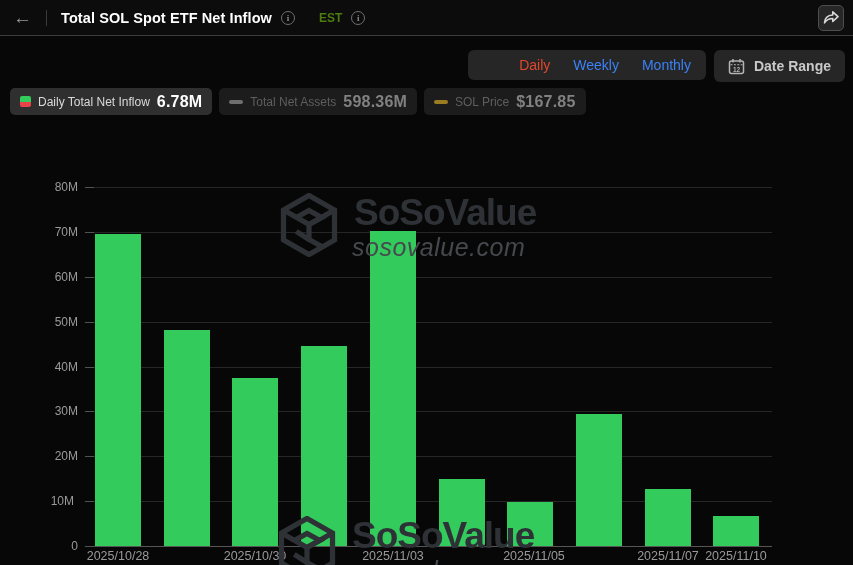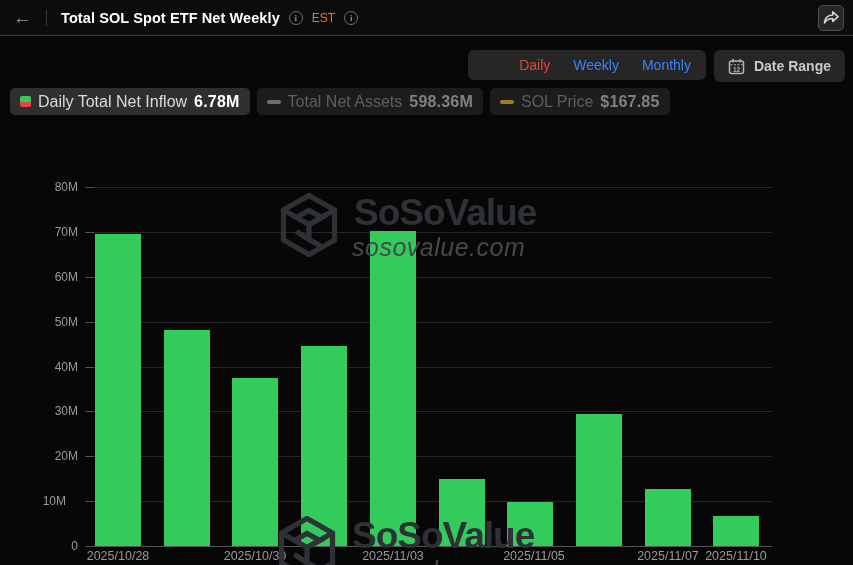--- a/index.html
+++ b/index.html
@@ -10,41 +10,41 @@
   
   .header { position:absolute; top:0; left:0; width:853px; height:36px;
             background:#0c0c0c; border-bottom:1px solid #3d3d3d;
             display:flex; align-items:center; }
   .back-arrow { color:#9c9c9c; font-size:19px; margin-left:13px; line-height:1; cursor:pointer; }
   .hdr-divider { width:1px; height:16px; background:#3a3a3a; margin:0 14px; }
   .page-title { color:#ffffff; font-size:14.5px; font-weight:bold; letter-spacing:.1px; }
   .info-icon { width:14px; height:14px; border:1.2px solid #6f6f6f; border-radius:50%;
                color:#8a8a8a; font-size:9px; font-weight:bold; display:flex; align-items:center;
                justify-content:center; margin-left:9px; font-family:"Liberation Serif", serif; }
-  .est-label { color:#f97316; font-size:12px; font-weight:normal; margin-left:9px; }
+  .est-label { color:#4d7c0f; font-size:12px; font-weight:bold; margin-left:24px; }
   .share-btn { margin-left:auto; margin-right:9px; width:26px; height:26px; background:#272727;
                border:1px solid #4e4e4e; border-radius:5px; display:flex; align-items:center;
                justify-content:center; cursor:pointer; }
 
   
   .controls { position:absolute; top:50px; right:8px; display:flex; gap:8px; }
   .tab-group { background:#262626; border-radius:6px; height:30px; display:flex;
                align-items:center; padding:0 15px; gap:23px; }
   .tab { color:#3b82f6; font-size:14px; cursor:pointer; }
   .tab.active { color:#e0482e;margin-left:36px; }
   .date-range-btn { background:#262626; border-radius:6px; height:30px; display:flex;
                     align-items:center; padding:16px 14px; gap:9px; cursor:pointer; }
   .date-range-label { color:#c9c9c9; font-size:14px; font-weight:bold; }
 
   
   .legend { position:absolute; top:88px; left:10px; display:flex; gap:7px; }
   .pill { height:27px; border-radius:5px; display:flex; align-items:center; padding:0 10px; gap:7px; cursor:pointer; }
   .pill.active { background:#2f2f2f; }
   .pill.inactive { background:#1c1c1c; }
-  .pill-label { font-size:16px; }
+  .pill-label { font-size:12px; }
   .pill.active .pill-label { color:#dadada; }
   .pill.inactive .pill-label { color:#5e5e5e; }
   .pill-value { font-size:16px; font-weight:bold; letter-spacing:.2px;text-align:center; }
   .pill.active .pill-value { color:#ffffff; }
   .pill.inactive .pill-value { color:#818181; }
   .swatch-bar { width:11px; height:11px; border-radius:2px; overflow:hidden; display:flex; flex-direction:column; }
   .swatch-bar .g { flex:1.1; } .swatch-bar .r { flex:1; }
   .dash { width:14px; height:4px; border-radius:2px; }
 
   
@@ -63,21 +63,21 @@
                color:#45494d; letter-spacing:.5px; }
 </style>
 </head>
 <body>
 
 <div id="app">
 
   <div class="header">
     <span class="back-arrow">←</span>
     <span class="hdr-divider"></span>
-    <span class="page-title">Total SOL Spot ETF Net Weekly</span>
+    <span class="page-title">Total SOL Spot ETF Net Inflow</span>
     <span class="info-icon">i</span>
     <span class="est-label">EST</span>
     <span class="info-icon">i</span>
     <span class="share-btn">
       <svg width="16" height="14" viewBox="0 0 18 16">
         <path d="M11 1 L17 6.5 L11 12 L11 8.6 C6.5 8.6 3.6 10.2 1.6 13.6 C1.8 8.2 5 4.8 11 4.5 Z" fill="none" stroke="#d9d9d9" stroke-width="1.8" stroke-linejoin="round"></path>
       </svg>
     </span>
   </div>
 
@@ -137,21 +137,21 @@
       <div class="ytick-mark" style="left: 85px; top: 367px; width: 9px;"></div>
       <div class="ylabel" style="left: 28px; top: 360px;">40M</div>
       <div class="gridline" style="left: 85px; top: 411px; width: 687px; background: rgb(38, 38, 38);"></div>
       <div class="ytick-mark" style="left: 85px; top: 411px; width: 9px;"></div>
       <div class="ylabel" style="left: 28px; top: 404px;">30M</div>
       <div class="gridline" style="left: 85px; top: 456px; width: 687px; background: rgb(38, 38, 38);"></div>
       <div class="ytick-mark" style="left: 85px; top: 456px; width: 9px;"></div>
       <div class="ylabel" style="left: 28px; top: 449px;">20M</div>
       <div class="gridline" style="left: 85px; top: 501px; width: 687px; background: rgb(38, 38, 38);"></div>
       <div class="ytick-mark" style="left: 85px; top: 501px; width: 9px;"></div>
-      <div class="ylabel" style="left: 16px; top: 494px;">10M</div>
+      <div class="ylabel" style="left: 24px; top: 494px;">10M</div>
       <div class="gridline" style="left: 85px; top: 546px; width: 687px; background: rgb(86, 86, 86);"></div>
       <div class="ytick-mark" style="left: 85px; top: 546px; width: 9px;"></div>
       <div class="ylabel" style="left: 28px; top: 539px;">0</div>
       <div class="bar" title="2025/10/28: 69.6M" style="left: 95px; top: 234px; width: 46px; height: 312px;"></div>
       <div class="bar" title="2025/10/29: 48.1M" style="left: 164px; top: 330px; width: 46px; height: 216px;"></div>
       <div class="bar" title="2025/10/30: 37.4M" style="left: 232px; top: 378px; width: 46px; height: 168px;"></div>
       <div class="bar" title="2025/10/31: 44.6M" style="left: 301px; top: 346px; width: 46px; height: 200px;"></div>
       <div class="bar" title="2025/11/03: 70.2M" style="left: 370px; top: 231px; width: 46px; height: 315px;"></div>
       <div class="bar" title="2025/11/04: 14.9M" style="left: 439px; top: 479px; width: 46px; height: 67px;"></div>
       <div class="bar" title="2025/11/05: 9.8M" style="left: 507px; top: 502px; width: 46px; height: 44px;"></div>

